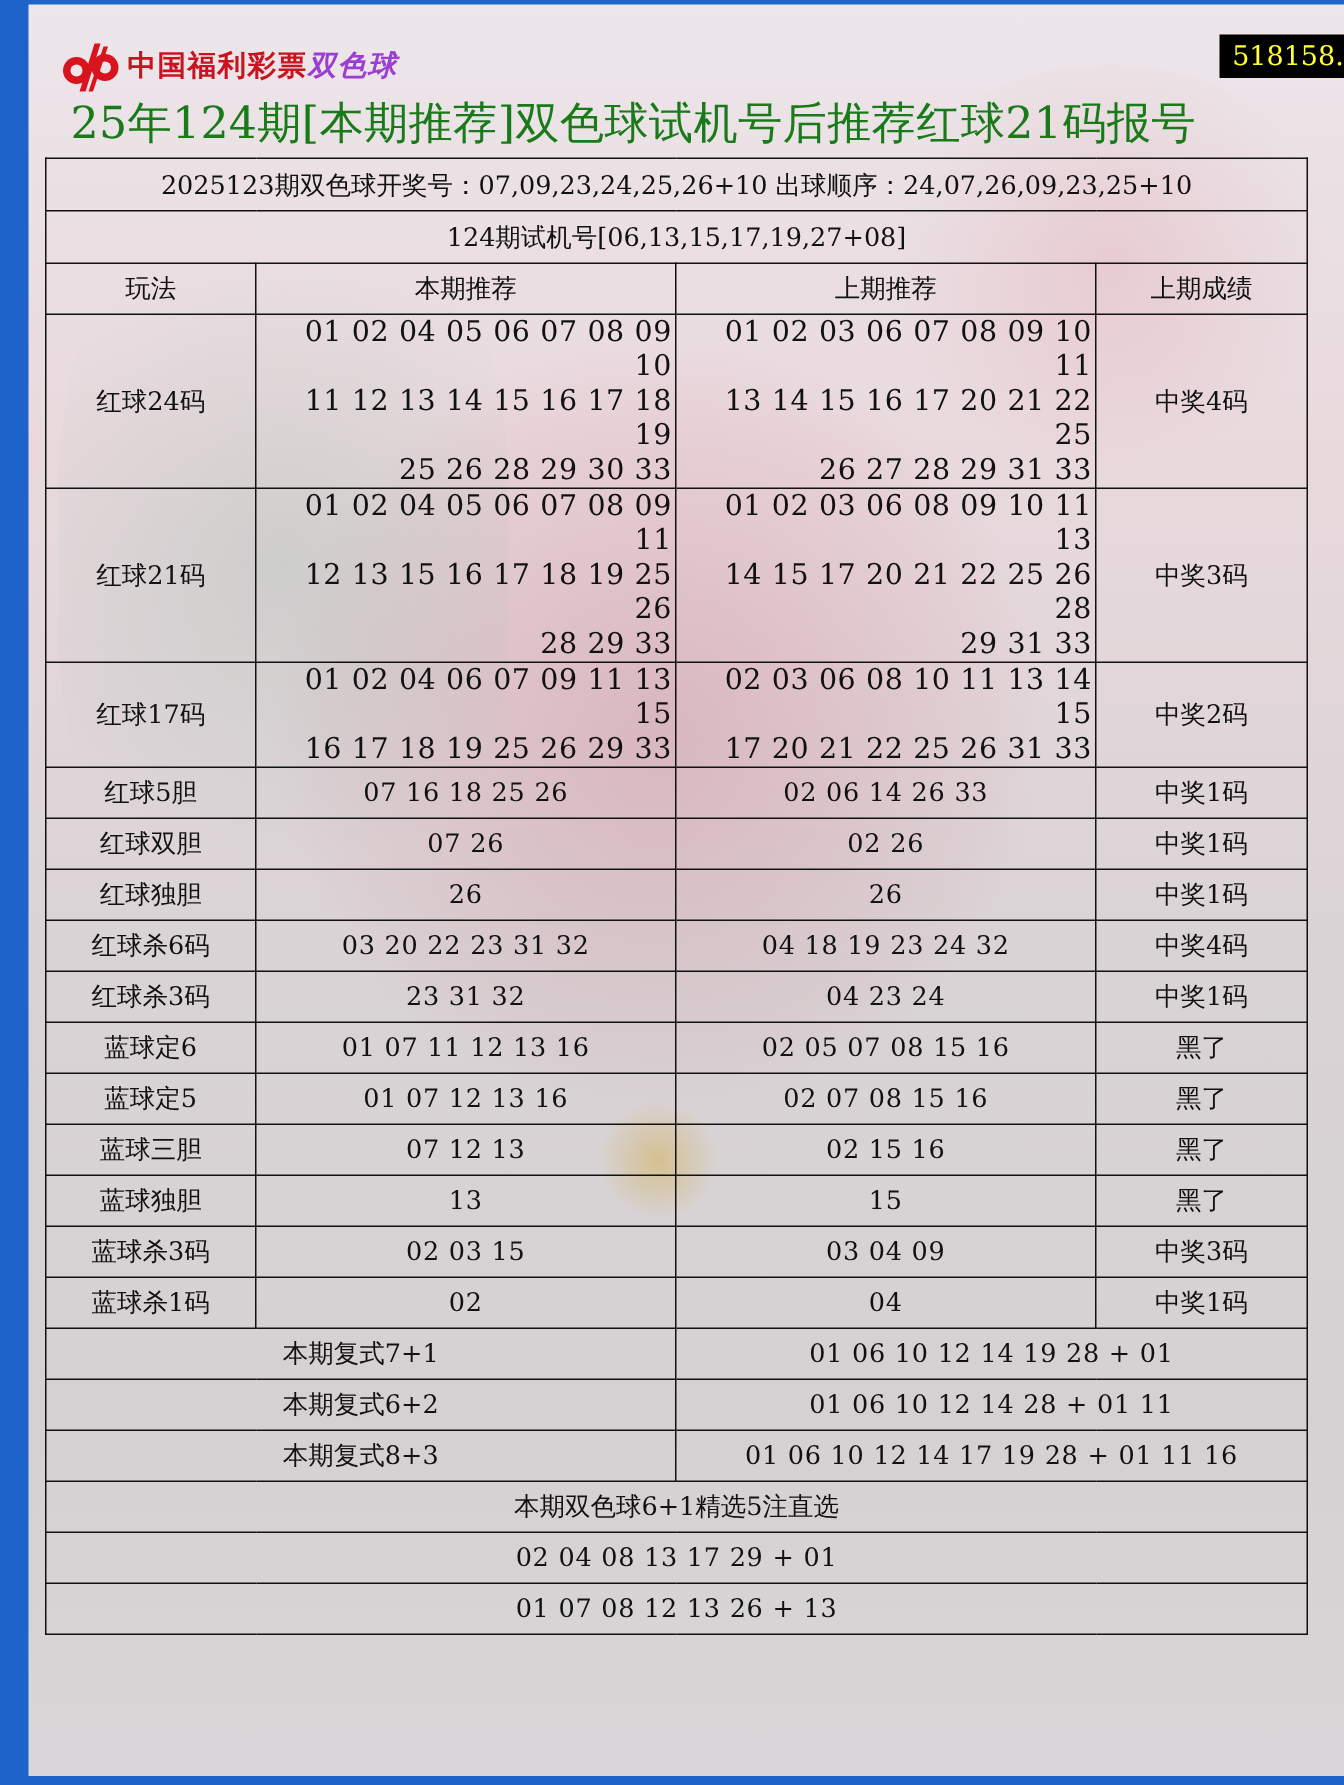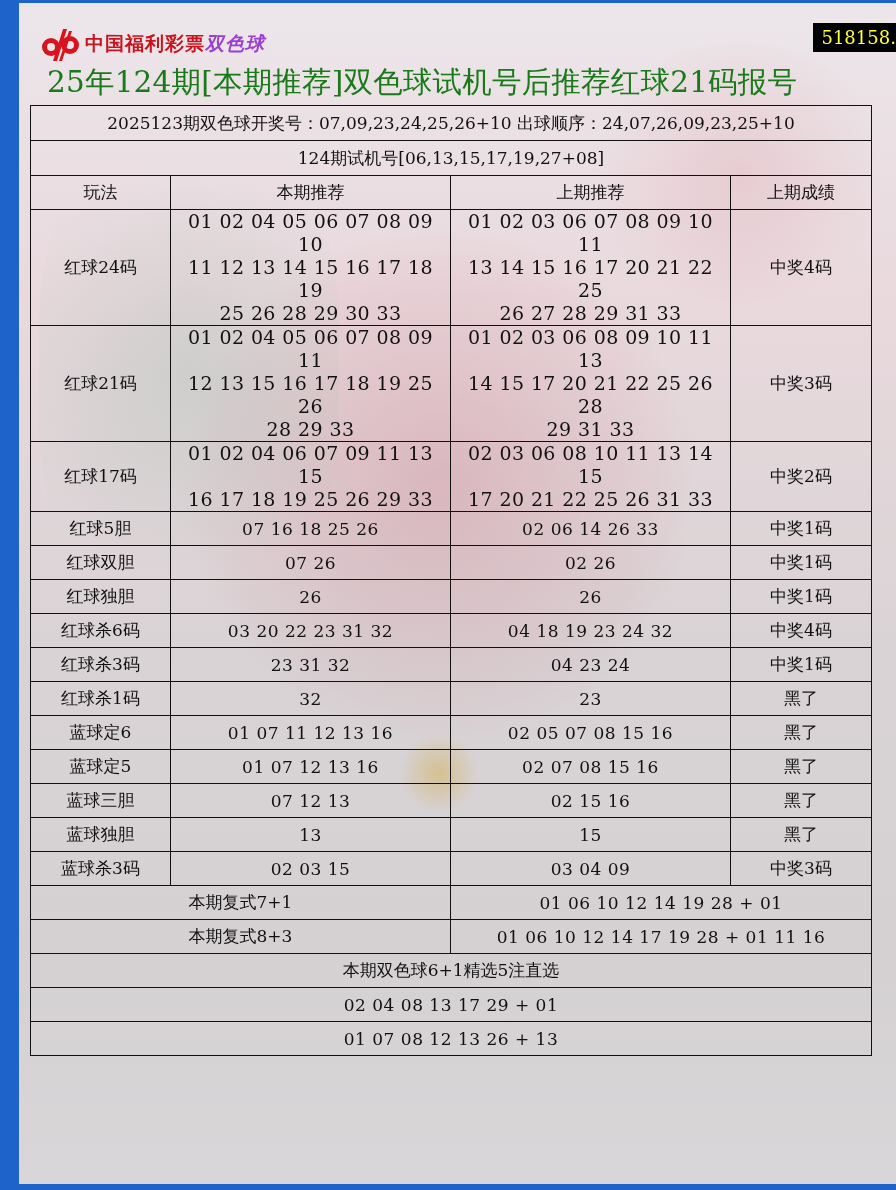--- a/index.html
+++ b/index.html
@@ -43,21 +43,21 @@
 
   table.main {
     position:absolute; left:30px; top:105px; width:841px;
     border-collapse:collapse; table-layout:fixed;
     font-size:17px; color:#111;
   }
   table.main td {
     border:1.5px solid #111; text-align:center; vertical-align:middle;
     padding:0; height:33px; white-space:nowrap;
   }
-  table.main td.multi { text-align:center; font-size:19px; line-height:23px; padding:0 2px; white-space:normal; letter-spacing:0.4px; }
+  table.main td.multi { text-align:right; font-size:19px; line-height:23px; padding:0 2px; white-space:normal; letter-spacing:0.4px; }
   table.main td.num { letter-spacing:0.5px;margin-top:44px; }
   col.c1 { width:140px; } col.c2 { width:280px; } col.c3 { width:280px; } col.c4 { width:141px; }
   .ml { display:block; }
 </style>
 </head>
 <body>
 
 <div class="frame">
   <div class="bg-deco">
     <div class="blob1"></div>
@@ -171,26 +171,20 @@
         <td class="num">04 18 19 23 24 32</td>
         <td>中奖4码</td>
       </tr>
       <tr>
         <td>红球杀3码</td>
         <td class="num">23 31 32</td>
         <td class="num">04 23 24</td>
         <td>中奖1码</td>
       </tr>
       <tr>
-        <td>红球杀1码</td>
-        <td class="num">32</td>
-        <td class="num">23</td>
-        <td>黑了</td>
-      </tr>
-      <tr>
         <td>蓝球定6</td>
         <td class="num">01 07 11 12 13 16</td>
         <td class="num">02 05 07 08 15 16</td>
         <td>黑了</td>
       </tr>
       <tr>
         <td>蓝球定5</td>
         <td class="num">01 07 12 13 16</td>
         <td class="num">02 07 08 15 16</td>
         <td>黑了</td>
@@ -206,27 +200,37 @@
         <td class="num">13</td>
         <td class="num">15</td>
         <td>黑了</td>
       </tr>
       <tr>
         <td>蓝球杀3码</td>
         <td class="num">02 03 15</td>
         <td class="num">03 04 09</td>
         <td>中奖3码</td>
       </tr>
+      <tr>
+        <td>蓝球杀1码</td>
+        <td class="num">02</td>
+        <td class="num">04</td>
+        <td>中奖1码</td>
+      </tr>
     </tbody>
   <tbody id="compound-body">
       <tr>
         <td colspan="2">本期复式7+1</td>
         <td colspan="2" class="num">01 06 10 12 14 19 28 + 01</td>
       </tr>
       <tr>
+        <td colspan="2">本期复式6+2</td>
+        <td colspan="2" class="num">01 06 10 12 14 28 + 01 11</td>
+      </tr>
+      <tr>
         <td colspan="2">本期复式8+3</td>
         <td colspan="2" class="num">01 06 10 12 14 17 19 28 + 01 11 16</td>
       </tr>
     </tbody>
   <tbody id="picks-body">
     <tr>
         <td colspan="4">本期双色球6+1精选5注直选</td>
       </tr>
       <tr>
         <td colspan="4" class="num">02 04 08 13 17 29 + 01</td>

